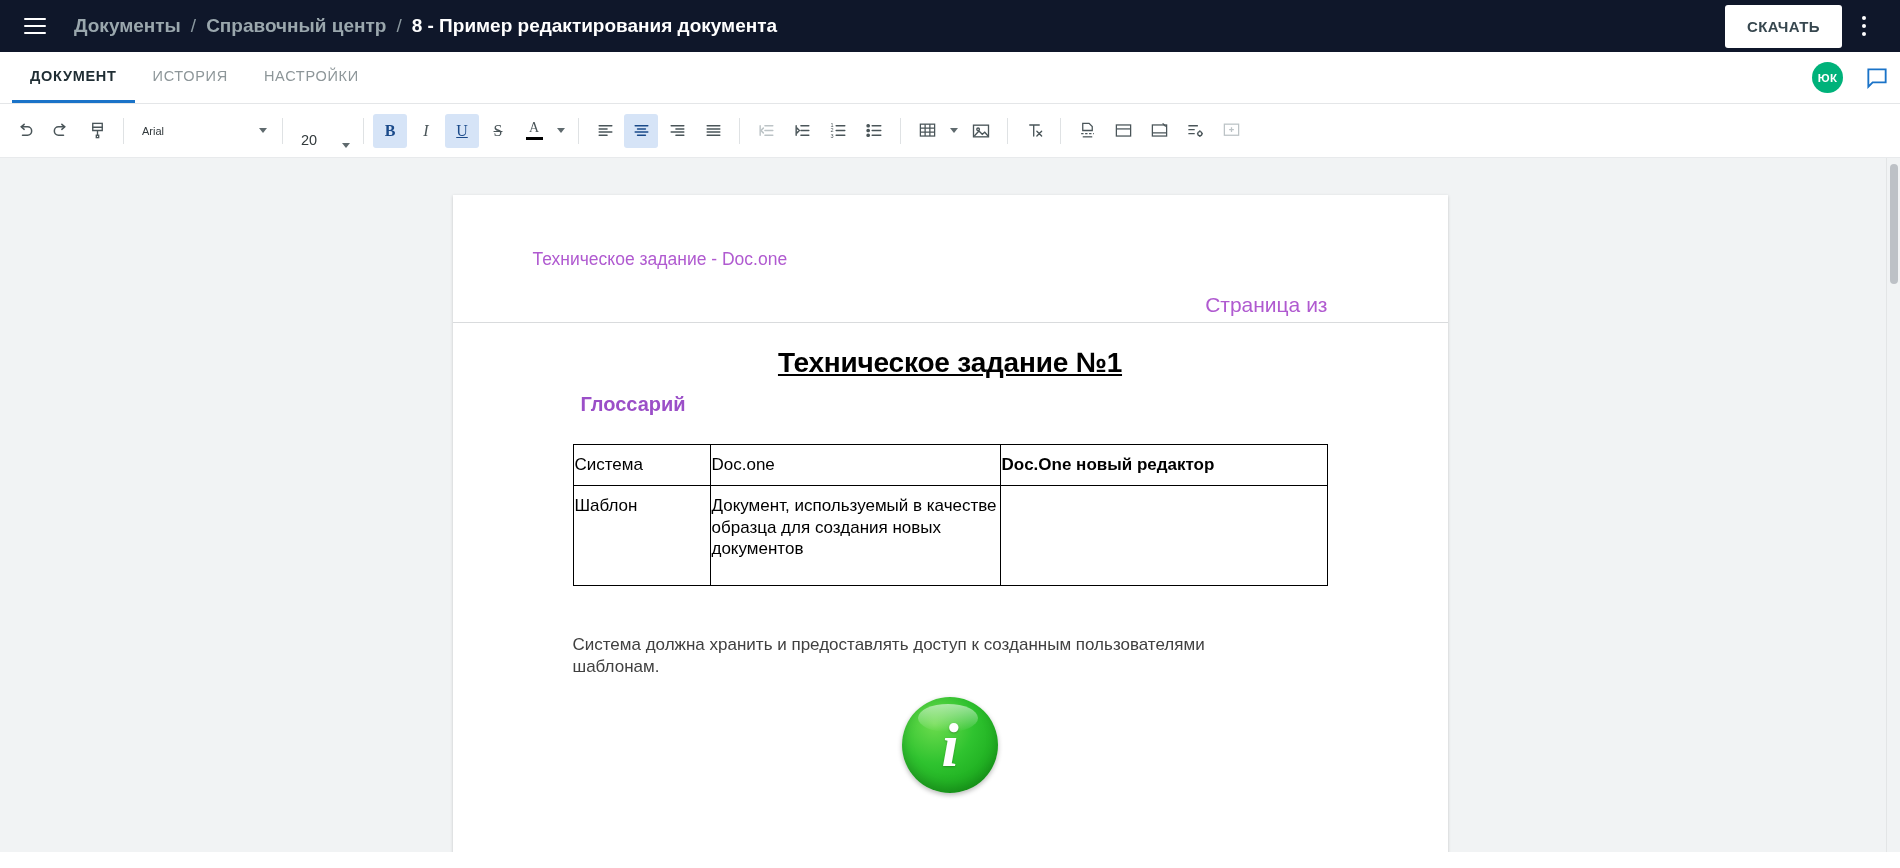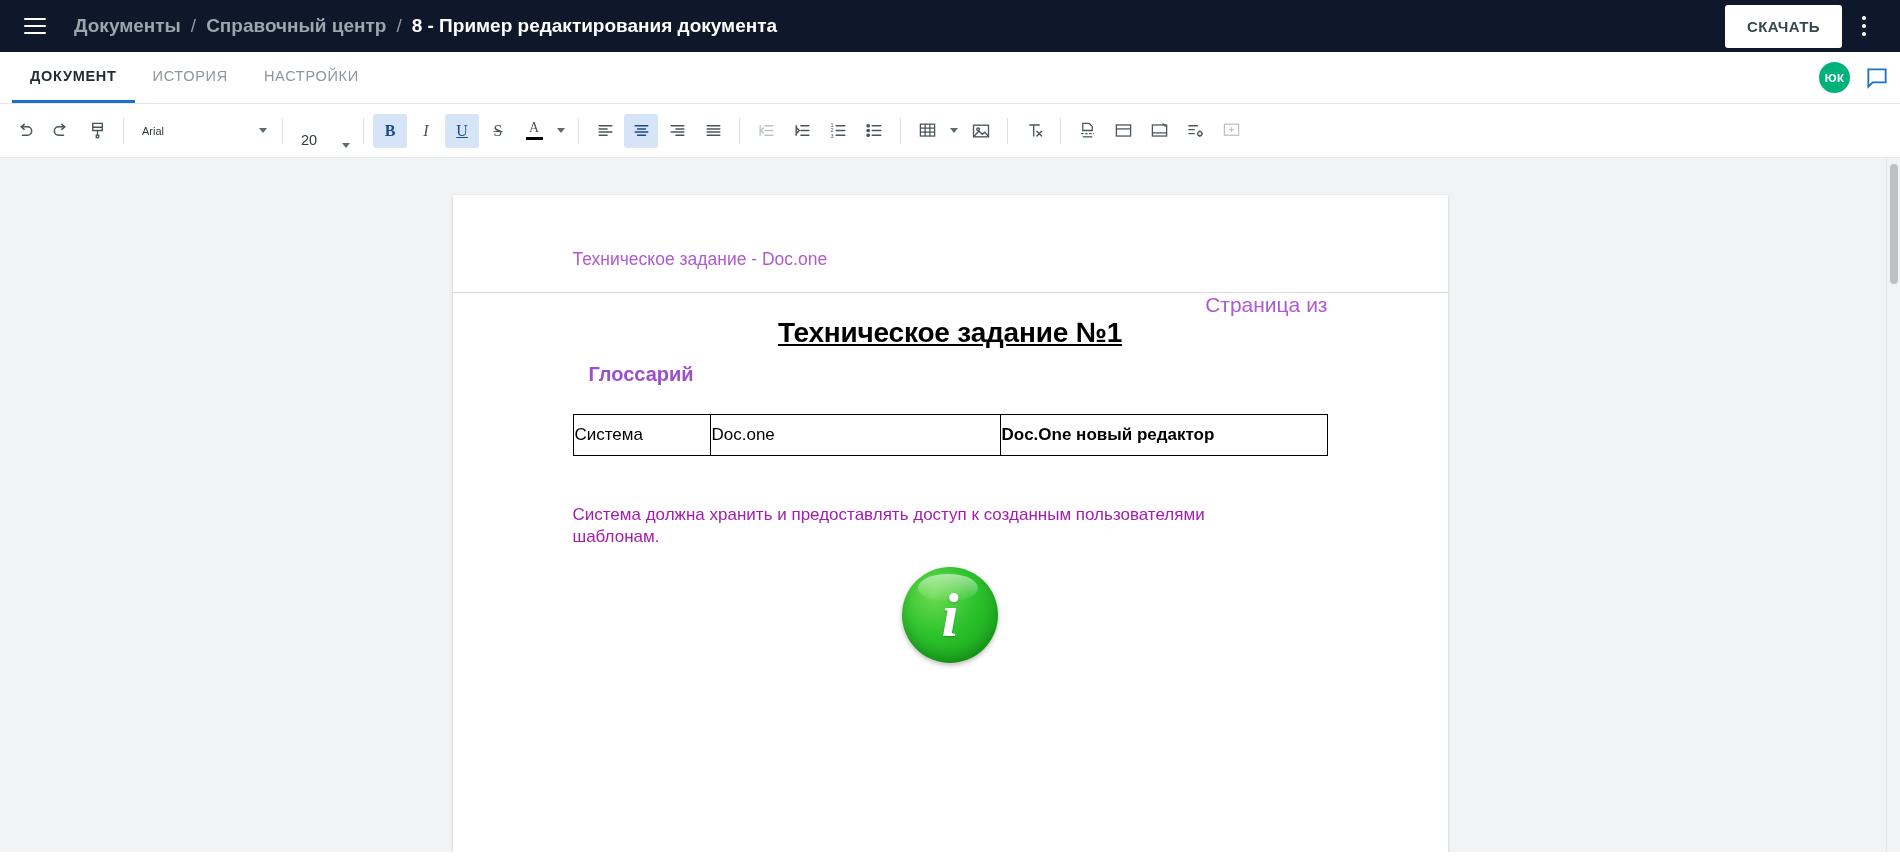--- a/index.html
+++ b/index.html
@@ -85,21 +85,21 @@
     font-size: 14.5px;
     letter-spacing: 0.7px;
     color: #8d9699;
     cursor: pointer;
     border-bottom: 3px solid transparent;
     font-weight: 500;
   }
   .tab.active { color: #1f2d33; border-bottom-color: #1a73c8; font-weight: 700; }
   .tabs-right {
     margin-left: auto;
-    display: flex; align-items: center; gap: 14px;
+    display: flex; align-items: center; gap: 21px;
     padding-right: 10px;
   }
   .avatar {
     width: 31px; height: 31px; border-radius: 50%;
     background: #00b27a; color: #fff;
     display: flex; align-items: center; justify-content: center;
     font-size: 11.5px; font-weight: 700; letter-spacing: 0.3px;
     cursor: pointer;
   }
   .comment-ico { width: 26px; height: 26px; cursor: pointer; }
@@ -163,22 +163,22 @@
   .page {
     width: 995px;
     margin: 37px auto 0 auto;
     background: #ffffff;
     box-shadow: 0 1px 3px rgba(0,0,0,.18);
     min-height: 700px;
     padding: 0;
     position: relative;
   }
   .page-header {
-    padding: 54px 120px 0 120px;
-    height: 98px;
+    padding: 54px 120px 0 80px;
+    height: 128px;
     border-bottom: 1px solid #d9dbdd;
     position: relative;
   }
   .hdr-left {
     color: #b05ad0;
     font-size: 17.5px;
   }
   .hdr-right {
     position: absolute;
     right: 120px;
@@ -193,21 +193,21 @@
     font-weight: 700;
     text-decoration: underline;
     color: #000;
     margin: 0 0 14px 0;
     letter-spacing: -0.2px;
   }
   .doc-h2 {
     color: #9b4fc8;
     font-size: 20px;
     font-weight: 700;
-    margin: 0 0 28px 16px;
+    margin: 0 0 28px 8px;
   }
   table.glossary {
     border-collapse: collapse;
     width: 100%;
     margin: 0 0 0 0;
     table-layout: fixed;
   }
   table.glossary td {
     border: 1px solid #000;
     padding: 9px 1px;
@@ -216,21 +216,21 @@
     line-height: 1.28;
     color: #000;
   }
   .col1 { width: 137px; }
   .col2 { width: 290px; }
   .cellbold { font-weight: 700; text-align: left; }
   .para {
     margin: 48px 0 0 0;
     font-size: 17px;
     line-height: 1.33;
-    color: #a21caf;
+    color: #404040;
     max-width: 640px;
   }
   .info-wrap { display: flex; justify-content: center; margin-top: 18px; }
   .info-badge {
     width: 96px; height: 96px; border-radius: 50%;
     background: radial-gradient(circle at 34% 28%, #6ddc4e 0%, #2fc32f 42%, #0f9b13 100%);
     box-shadow: 0 2px 5px rgba(0,0,0,.28), inset 0 -6px 12px rgba(0,0,0,.18);
     display: flex; align-items: center; justify-content: center;
     position: relative;
   }
@@ -500,20 +500,25 @@
       <h1 class="doc-title">Техническое задание №1</h1>
       <h2 class="doc-h2">Глоссарий</h2>
 
       <table class="glossary">
         <tbody>
             <tr>
           <td class="col1">Система</td>
           <td class="col2">Doc.one</td>
           <td class="cellbold">Doc.One новый редактор</td>
         </tr>
+        <tr>
+          <td class="col1">Шаблон</td>
+          <td class="col2">Документ, используемый в качестве образца для создания новых документов</td>
+          <td style="height:100px;"></td>
+        </tr>
       </tbody>
         </table>
 
       <p class="para">Система должна хранить и предоставлять доступ к созданным пользователями шаблонам.</p>
 
       <div class="info-wrap">
         <div class="info-badge">
           <span>i</span>
         </div>
       </div>

